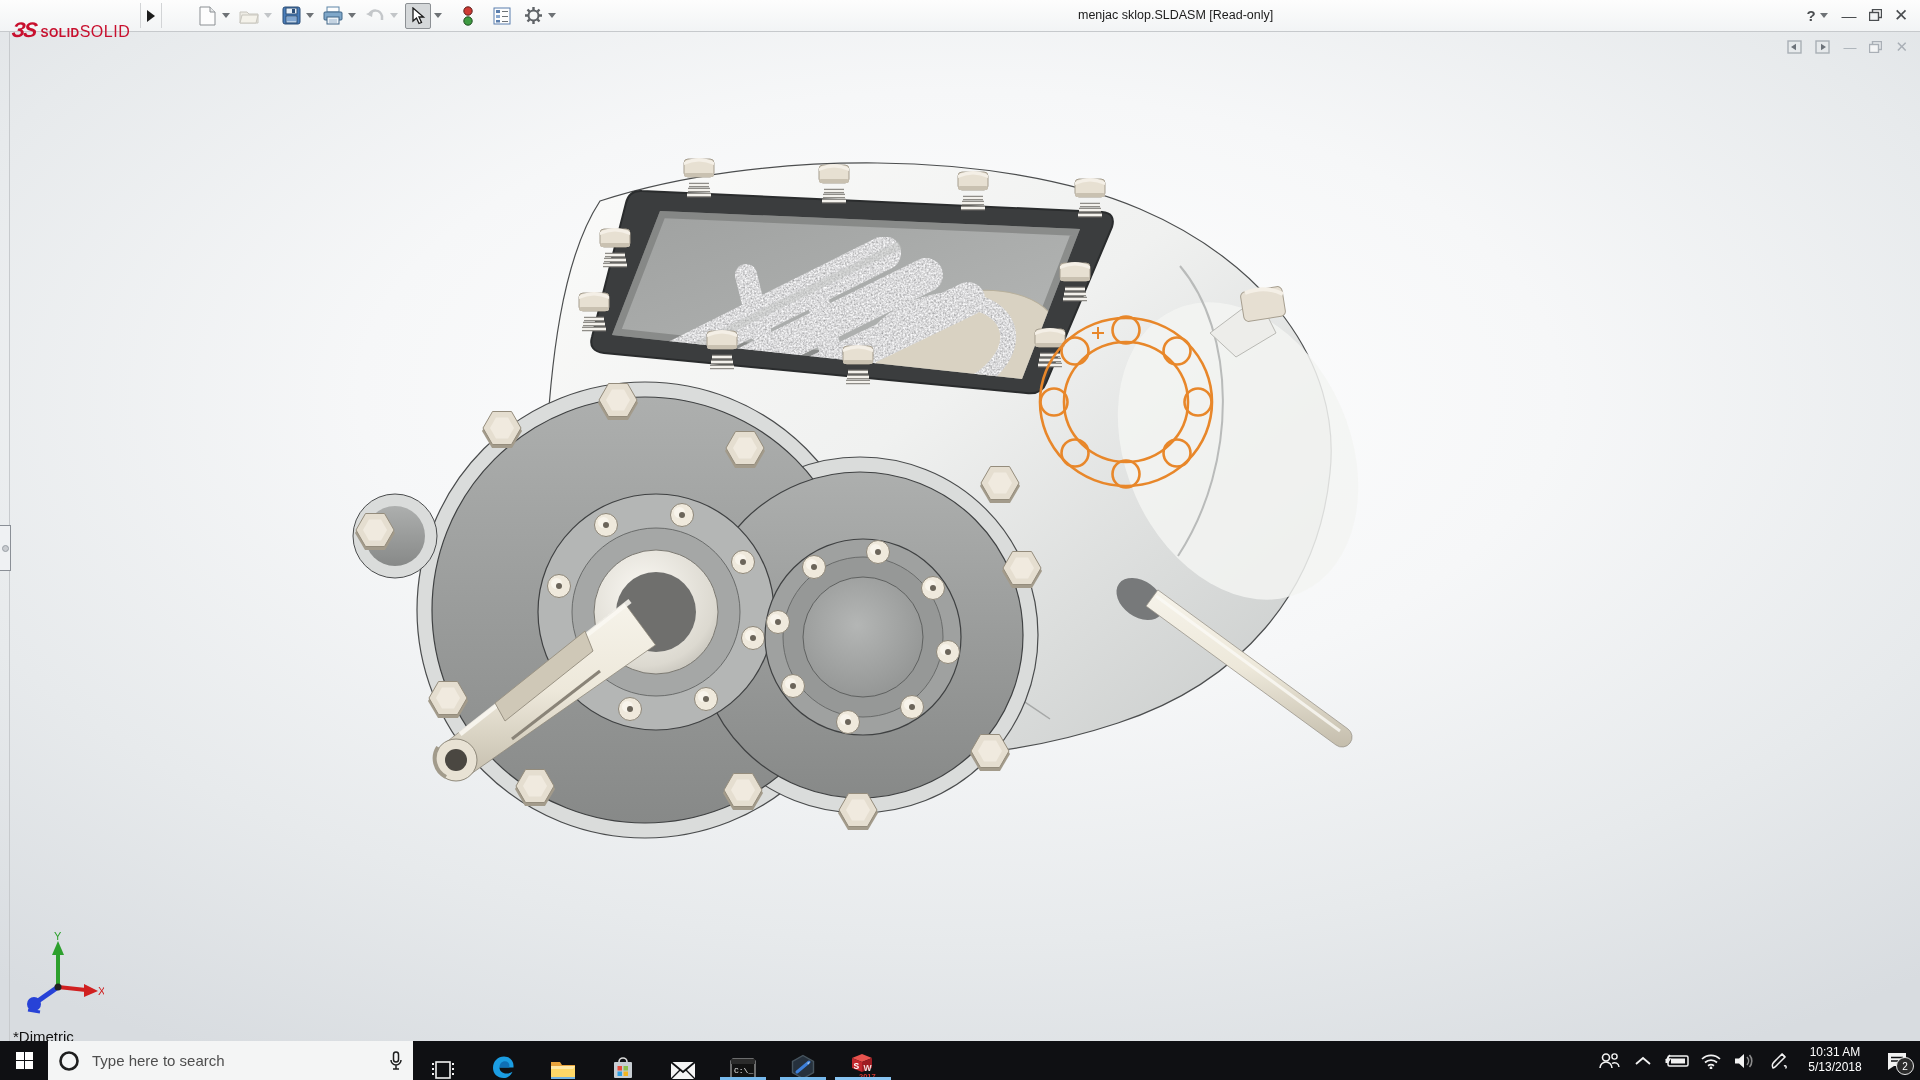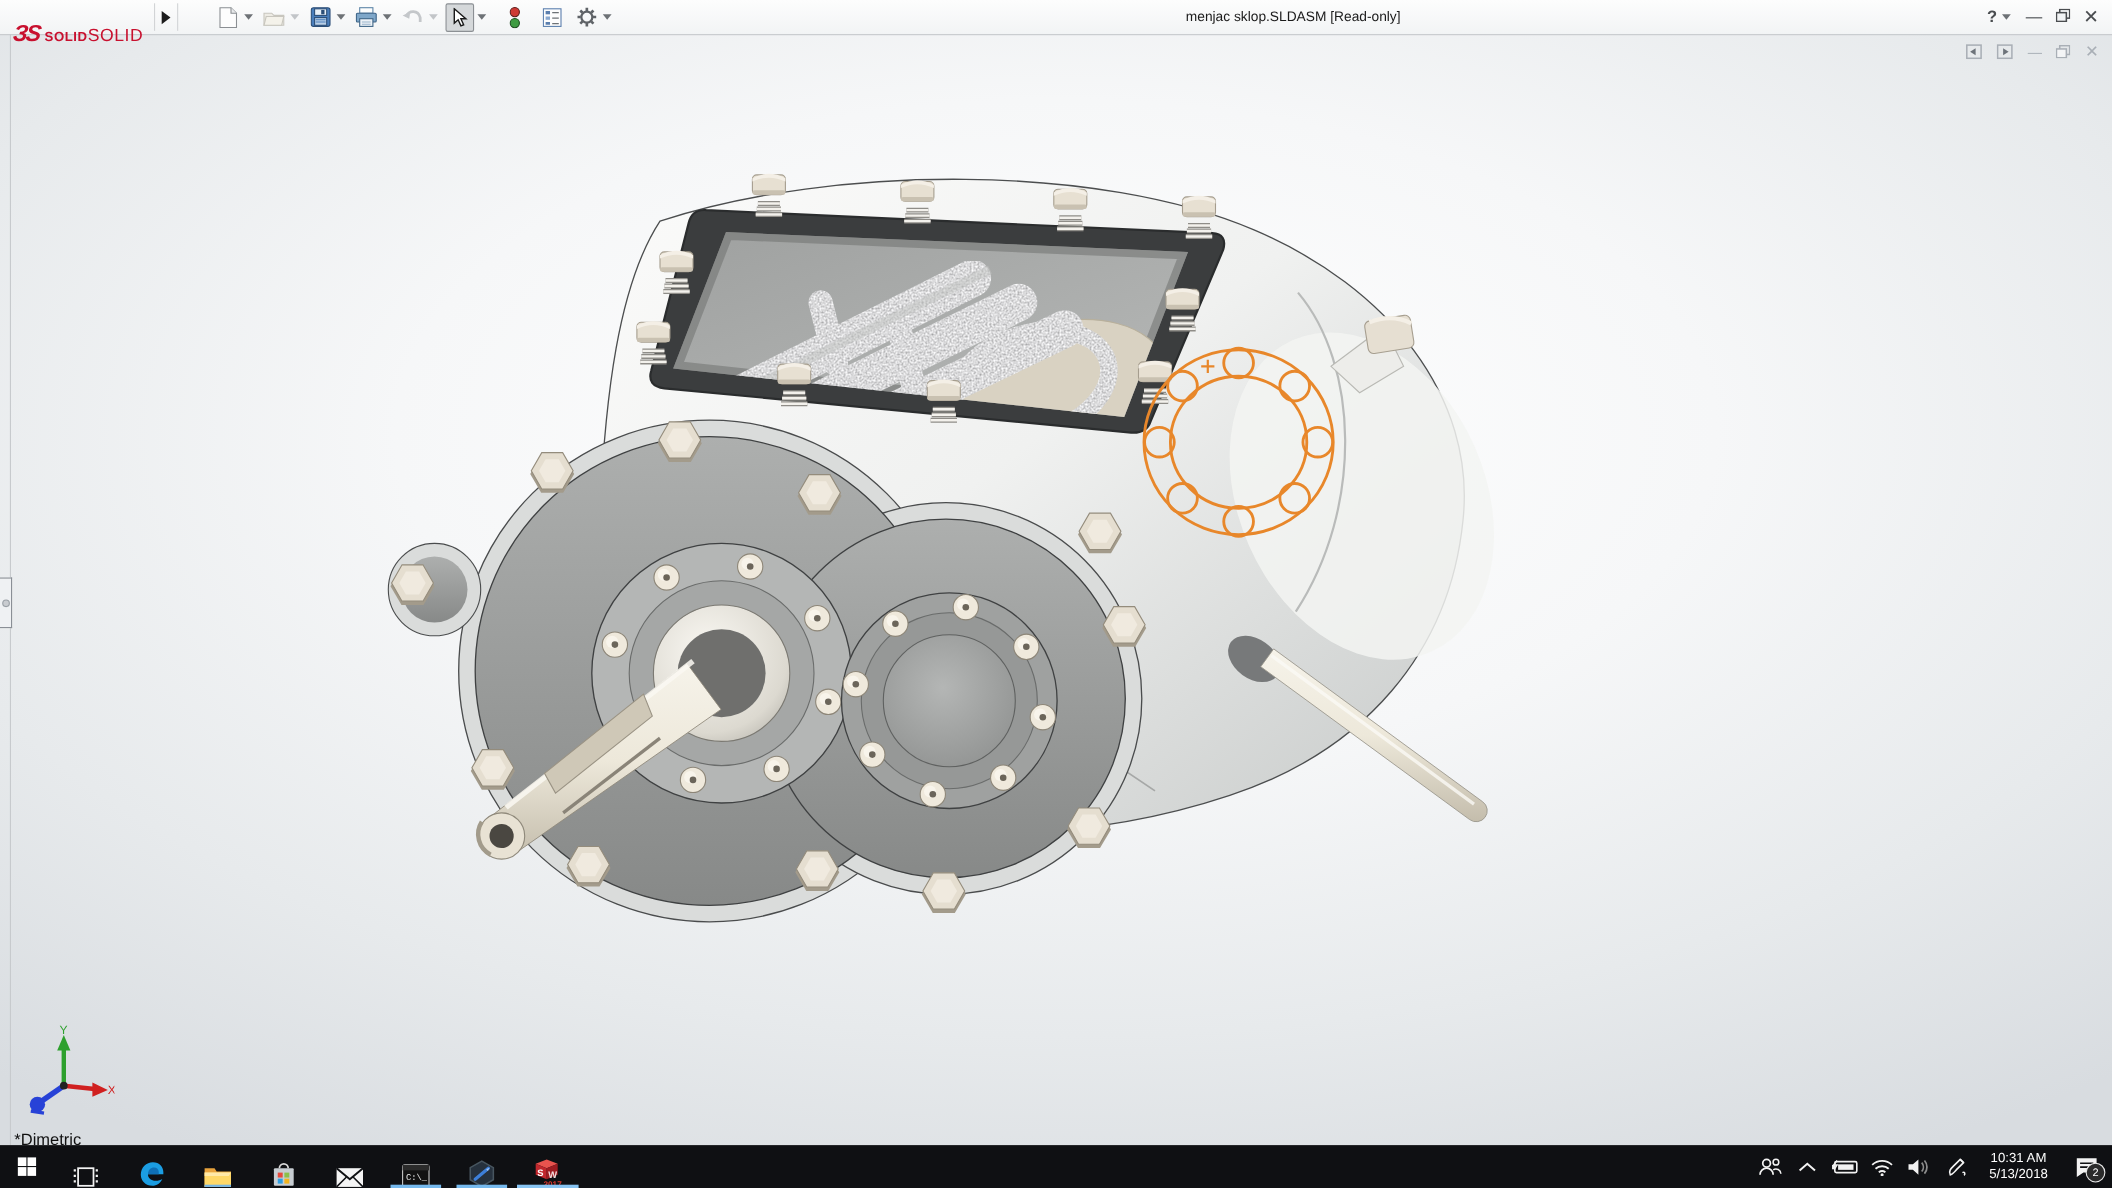--- a/index.html
+++ b/index.html
@@ -403,20 +403,30 @@
 
 <div class="taskbar">
   <div class="tb-start">
     <svg width="17" height="17">
       <rect x="0" y="0" width="8" height="8" fill="#fff"></rect>
         <rect x="9" y="0" width="8" height="8" fill="#fff"></rect>
       <rect x="0" y="9" width="8" height="8" fill="#fff"></rect>
         <rect x="9" y="9" width="8" height="8" fill="#fff"></rect>
     </svg>
   </div>
+  <div class="tb-search">
+    <svg width="22" height="22">
+        <circle cx="11" cy="11" r="8.5" fill="none" stroke="#1E1E1E" stroke-width="2.6"></circle>
+      </svg>
+    <input type="text" placeholder="Type here to search" style="">
+    <svg width="14" height="20">
+        <rect x="4.5" y="1" width="5" height="10" rx="2.5" fill="none" stroke="#1E1E1E" stroke-width="1.5"></rect>
+        <path d="M2,9 a5,5 0 0,0 10,0 M7,14 v4 M4,18 h6" fill="none" stroke="#1E1E1E" stroke-width="1.5"></path>
+      </svg>
+  </div>
 
   <div class="tb-app">
     <svg width="24" height="20">
         <rect x="5" y="2" width="14" height="16" fill="none" stroke="#F2F2F2" stroke-width="1.6"></rect>
         <path d="M1,4 h2 M1,9 h2 M1,14 h2 M21,4 h2 M21,9 h2 M21,14 h2" stroke="#F2F2F2" stroke-width="2"></path>
       </svg>
   </div>
   <div class="tb-app">
     <svg width="26" height="26" viewBox="0 0 26 26">
         <path d="M3,14 C3,7 8,2.5 14,2.5 C20,2.5 23.5,7 23.5,11.5 L23.5,13.5 L9.5,13.5 C9.5,17 12.5,19.5 16.5,19.5 C19,19.5 21,18.8 22.5,17.8 C21,21.5 17.5,24 13.5,24 C7.5,24 3,19.7 3,14 Z" fill="#1B9DE2"></path>

